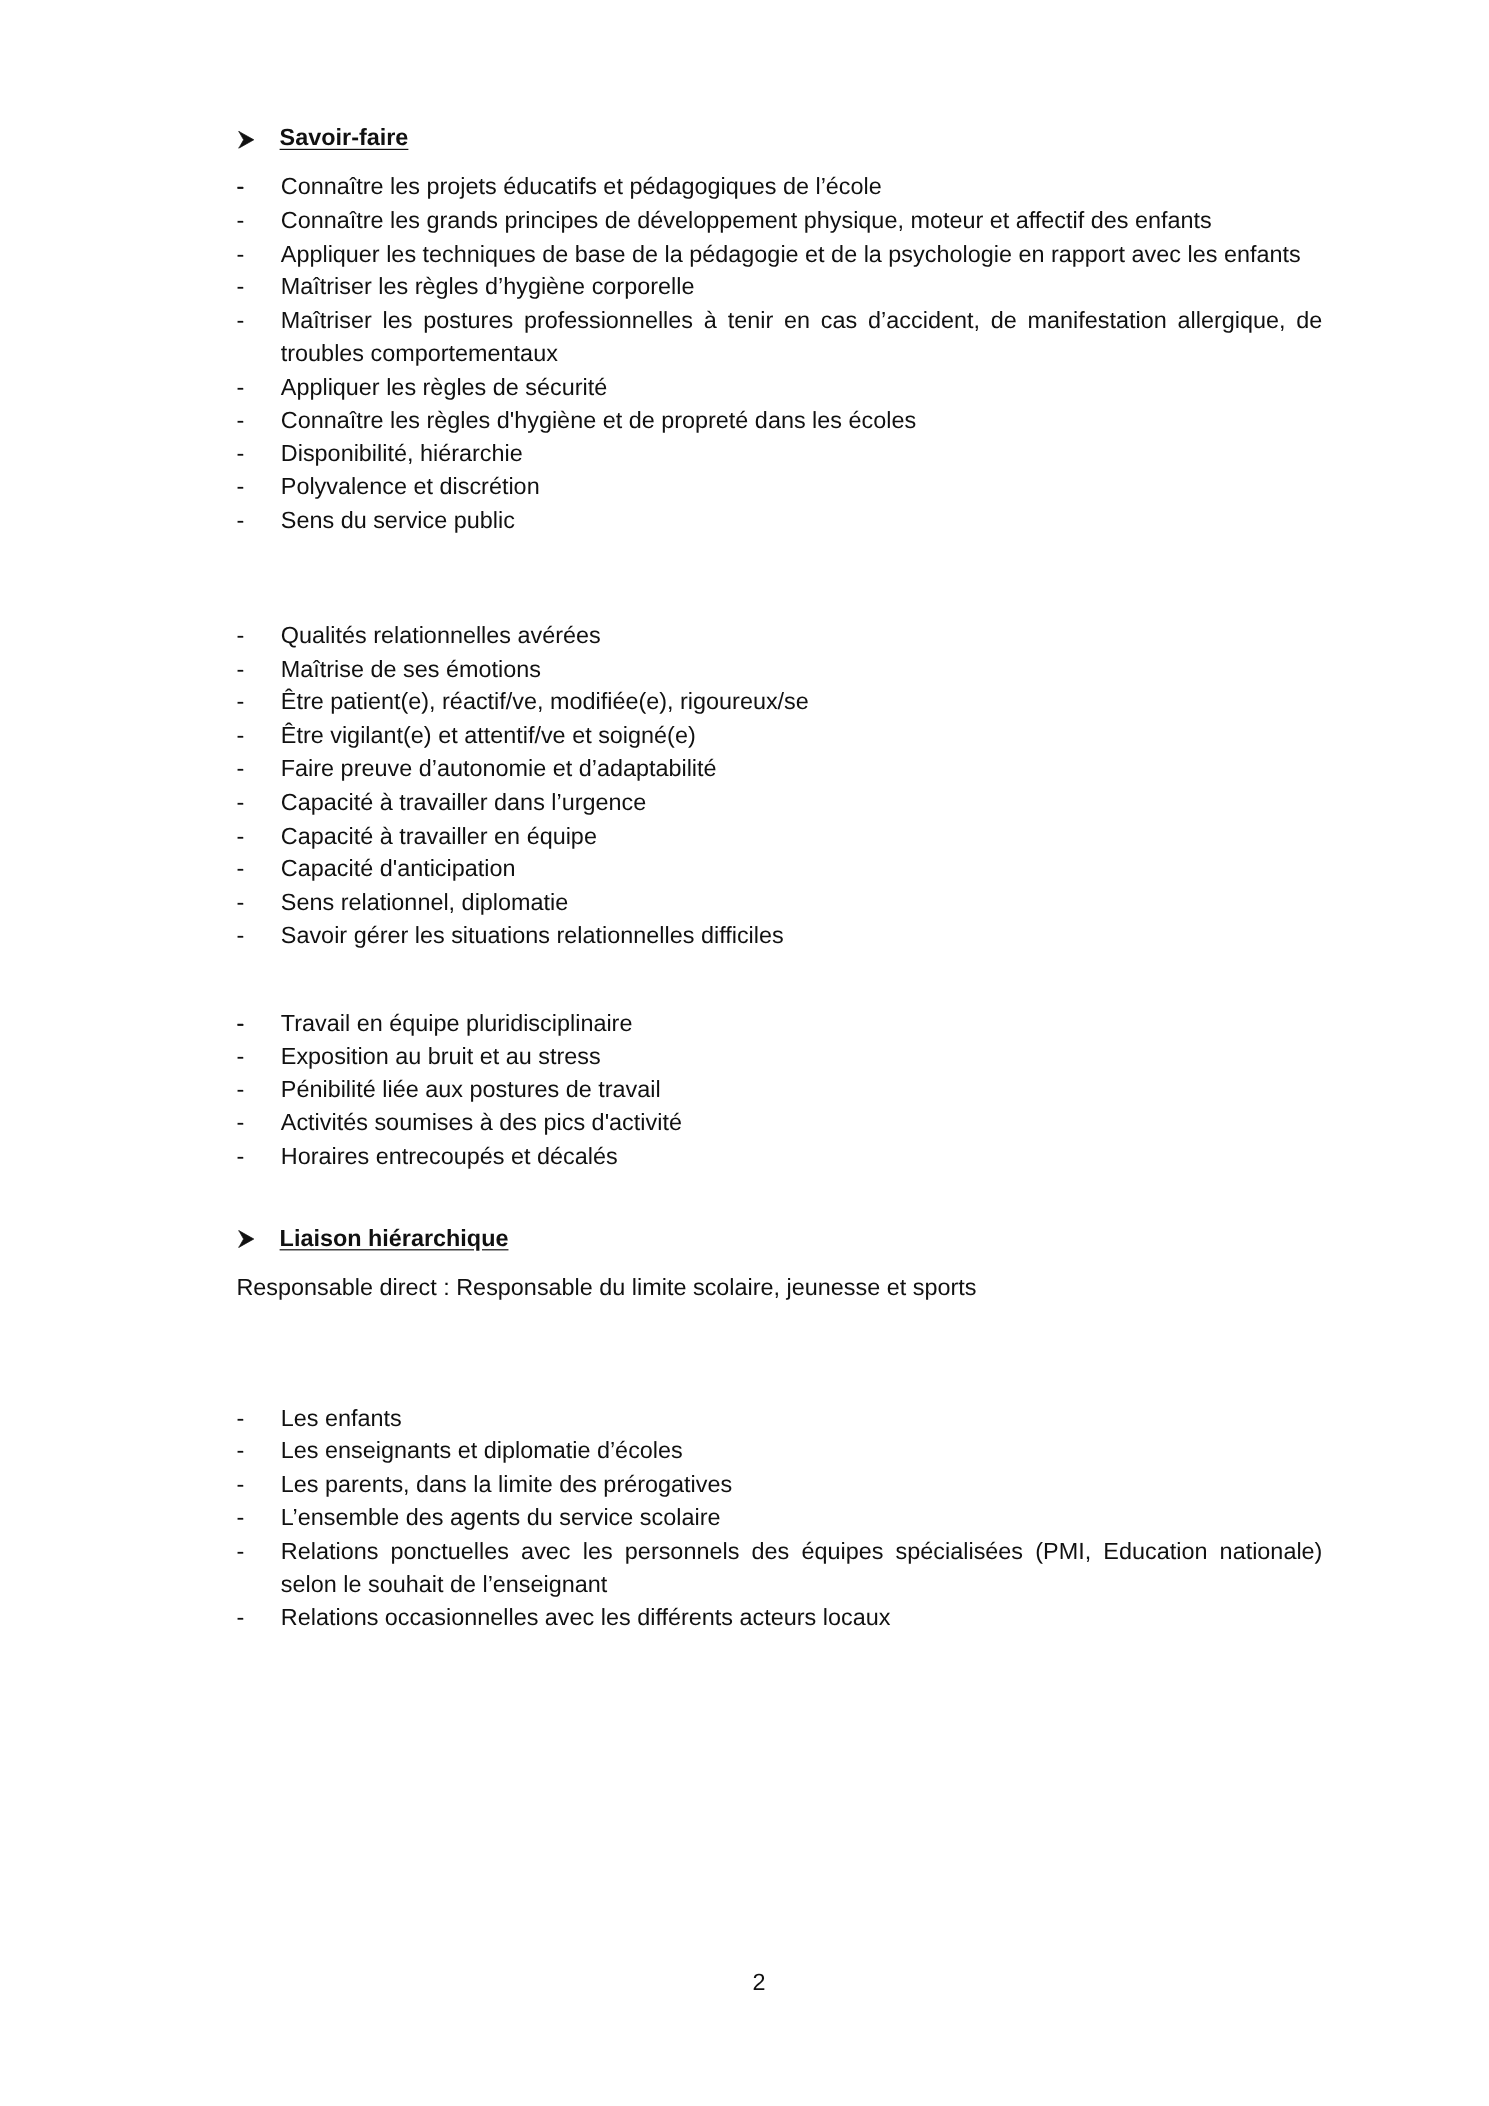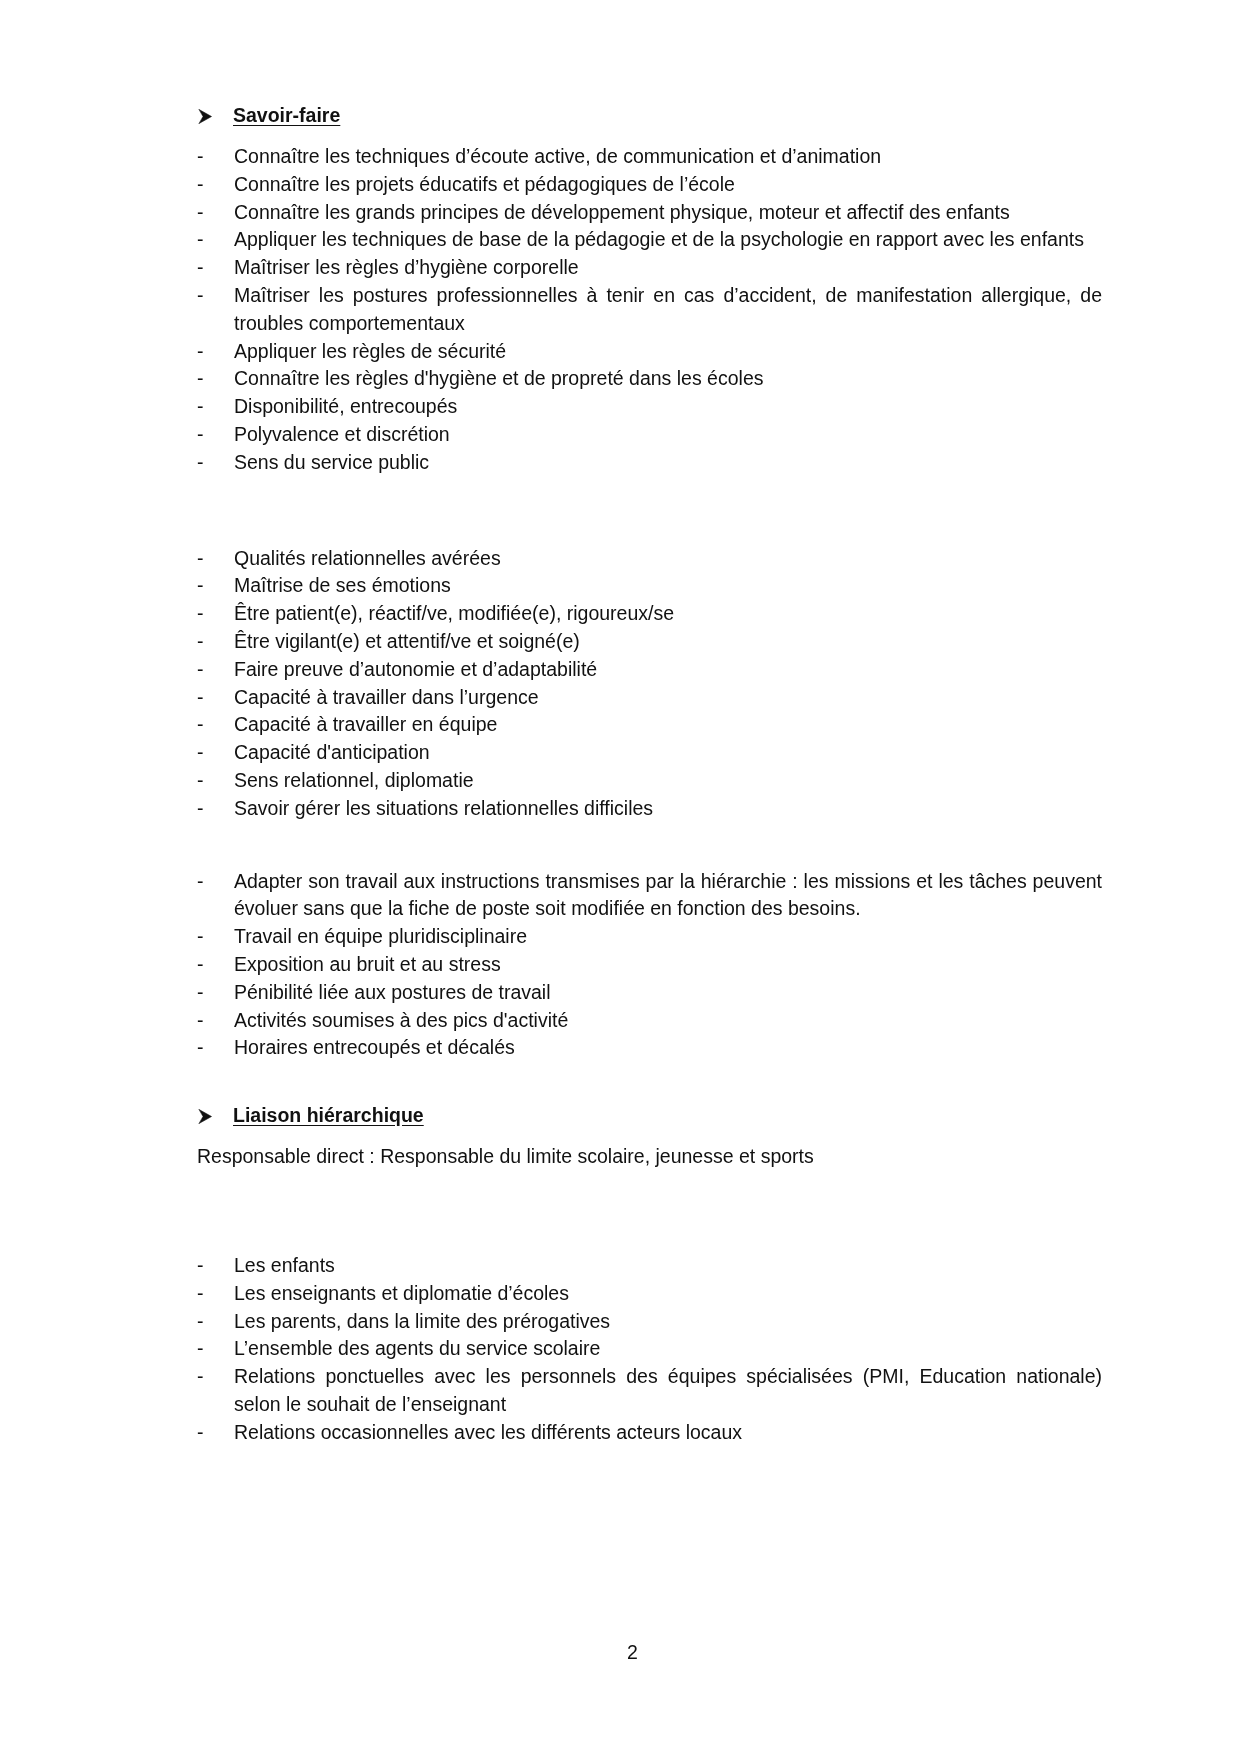--- a/index.html
+++ b/index.html
@@ -99,29 +99,29 @@
         <span class="arrow-icon">
           <svg viewBox="0 0 14 15">
               <path d="M1 0.5 L13.5 7.5 L1 14.5 L5 7.5 Z" fill="#111" stroke="#111" stroke-width="0.6"></path>
               <path d="M1 0.5 L5 7.5 L1 14.5" fill="#fff" stroke="#111" stroke-width="0.6"></path>
             </svg>
         </span>
         <span class="heading-text">Savoir-faire</span>
       </h2>
       <div class="gap-after-heading"></div>
       <ul class="dash-list">
-        <li><span class="dash">-</span><span>Connaître les techniques d’écoute active, de communication et d’animation</span></li>
+        <li><span class="dash">-</span></li>
         <li><span class="dash">-</span><span>Connaître les projets éducatifs et pédagogiques de l’école</span></li>
         <li><span class="dash">-</span><span>Connaître les grands principes de développement physique, moteur et affectif des enfants</span></li>
         <li><span class="dash">-</span><span>Appliquer les techniques de base de la pédagogie et de la psychologie en rapport avec les enfants</span></li>
         <li><span class="dash">-</span><span>Maîtriser les règles d’hygiène corporelle</span></li>
         <li><span class="dash">-</span><span>Maîtriser les postures professionnelles à tenir en cas d’accident, de manifestation allergique, de troubles comportementaux</span></li>
         <li><span class="dash">-</span><span>Appliquer les règles de sécurité</span></li>
         <li><span class="dash">-</span><span>Connaître les règles d'hygiène et de propreté dans les écoles</span></li>
-        <li><span class="dash">-</span><span>Disponibilité, entrecoupés</span></li>
+        <li><span class="dash">-</span><span>Disponibilité, hiérarchie</span></li>
         <li><span class="dash">-</span><span>Polyvalence et discrétion</span></li>
         <li><span class="dash">-</span><span>Sens du service public</span></li>
       </ul>
     </section>
 
     <div class="gap-sec-1"></div>
 
     <section>
       <div class="gap-after-heading"></div>
       <ul class="dash-list">
@@ -136,21 +136,21 @@
         <li><span class="dash">-</span><span>Sens relationnel, diplomatie</span></li>
         <li><span class="dash">-</span><span>Savoir gérer les situations relationnelles difficiles</span></li>
       </ul>
     </section>
 
     <div class="gap-sec-2"></div>
 
     <section>
       <div class="gap-after-heading"></div>
       <ul class="dash-list">
-        <li><span class="dash">-</span><span>Adapter son travail aux instructions transmises par la hiérarchie : les missions et les tâches peuvent évoluer sans que la fiche de poste soit modifiée en fonction des besoins.</span></li>
+        <li><span class="dash">-</span></li>
         <li><span class="dash">-</span><span>Travail en équipe pluridisciplinaire</span></li>
         <li><span class="dash">-</span><span>Exposition au bruit et au stress</span></li>
         <li><span class="dash">-</span><span>Pénibilité liée aux postures de travail</span></li>
         <li><span class="dash">-</span><span>Activités soumises à des pics d'activité</span></li>
         <li><span class="dash">-</span><span>Horaires entrecoupés et décalés</span></li>
       </ul>
     </section>
 
     <div class="gap-sec-3"></div>
 

